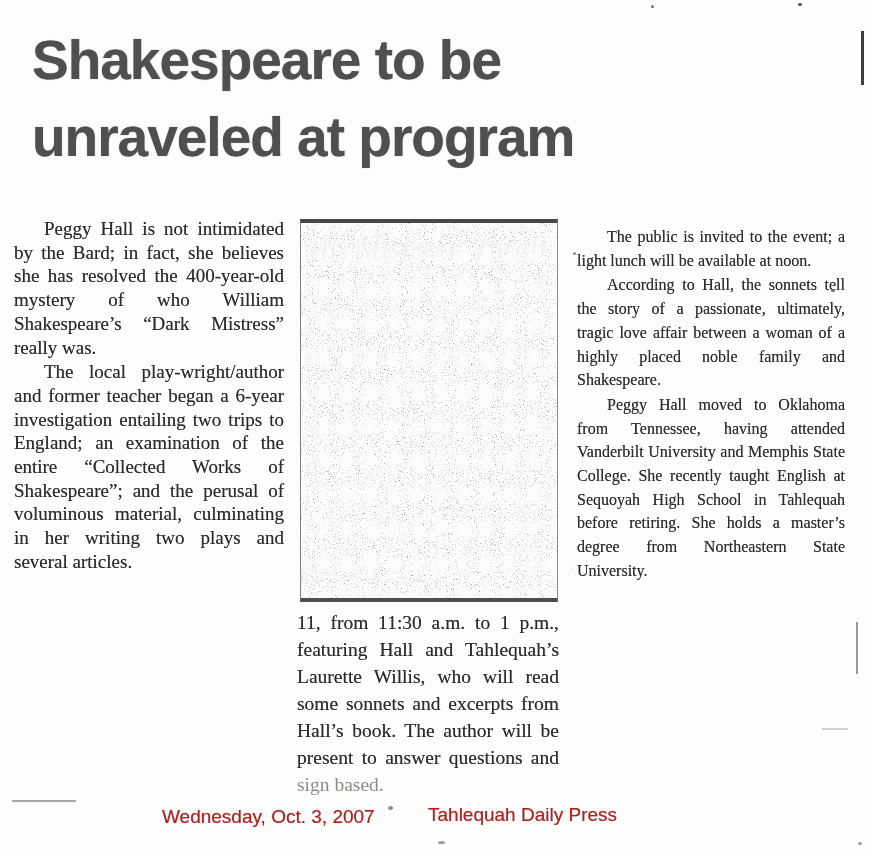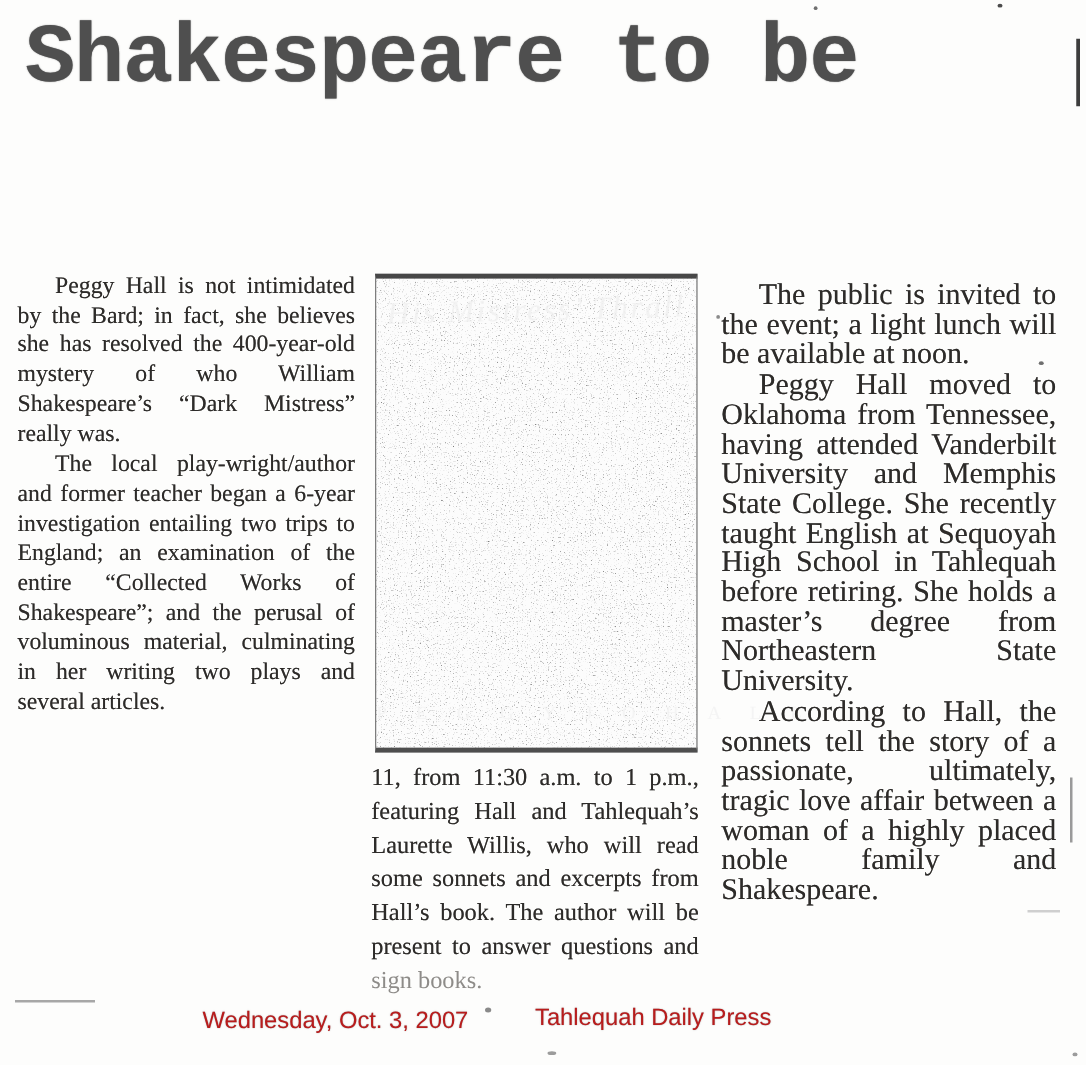--- a/index.html
+++ b/index.html
@@ -10,43 +10,43 @@
     background: #fdfdfc;
     overflow: hidden;
     font-family: "Liberation Serif", serif;
   }
 
   
   .headline {
     position: absolute;
     left: 20px;
     top: 10px;
-    margin: 0;
-    font-family: Liberation Mono, monospace;
+    margin: 12px;
+    font-family: Liberation Sans, sans-serif;
     font-weight: bold;
-    font-size: 67px;
+    font-size: 55px;
     line-height: 77px;
     letter-spacing: -1px;
     color: #4f4f4f;
     text-shadow: 0 0 1px rgba(70,70,70,0.75);
   }
   .headline .hl-line { display: block; white-space: nowrap; }
 
   
   .col {
     position: absolute;
     text-align: justify;
     color: #2d2b29;
     text-shadow: 0 0 0.5px rgba(45,43,41,0.6);
   }
   .col p { margin: 1px; text-indent: 30px; }
   .col p.no-indent { text-indent: 0; }
 
   .col-left  { left: 13px;  top: 216px; width: 272px; font-size: 19px;   line-height: 23.7px; }
-  .col-right { left: 576px; top: 224px; width: 270px; font-size: 24px;   line-height: 23.7px; }
+  .col-right { left: 576px; top: 224px; width: 270px; font-size: 16px;   line-height: 23.7px; }
   .col-mid-text { left: 296px; top: 608px; width: 264px; font-size: 19.5px; line-height: 27px; }
 
   .faded { color: #8e8c89; text-shadow: none; }
 
   
   .book-cover {
     position: absolute;
     left: 300px;
     top: 219px;
     width: 258px;
@@ -109,20 +109,21 @@
   .speck-6 { left: 438px; top: 841px; width: 7px; height: 3px; background: #9c9c9c; border-radius: 50%; }
   .speck-7 { left: 858px; top: 842px; width: 4px; height: 3px; background: #9c9c9c; border-radius: 50%; }
 </style>
 </head>
 <body>
 
 <div class="page">
 
   <h1 class="headline">
     <span class="hl-line">Shakespeare to be</span>
+    <span class="hl-line">unraveled at program</span>
   </h1>
 
   <div class="col col-left">
     <p>Peggy Hall is not intimidated by the Bard; in fact, she believes she has resolved the 400-year-old mystery of who William Shakespeare’s “Dark Mistress” really was.</p>
     <p>The local play-wright/author and former teacher began a 6-year investigation entailing two trips to England; an examination of the entire “Collected Works of Shakespeare”; and the perusal of voluminous material, culminating in her writing two plays and several articles.</p>
   </div>
 
   <div class="book-cover">
     <svg class="cover-noise" viewBox="0 0 258 383" preserveAspectRatio="none" aria-hidden="true">
       <defs>
@@ -137,27 +138,27 @@
       </defs>
       <rect width="258" height="383" fill="#a6a6a6"></rect>
       <rect width="258" height="383" filter="url(#grainDark)"></rect>
       <rect width="258" height="383" filter="url(#grainLight)"></rect>
     </svg>
     <div class="cover-title">His Mistress’ Thrall</div>
     <div class="cover-author">P E G G Y  J O  H A L L</div>
   </div>
 
   <div class="col col-mid-text">
-    <p class="no-indent"><span>11, from 11:30 a.m. to 1 p.m., featuring Hall and Tahlequah’s Laurette Willis, who will read some sonnets and excerpts from Hall’s book.  The author will be present to answer questions and </span><span class="faded">sign books.</span></p>
+    <p class="no-indent"><span>11, from 11:30 a.m. to 1 p.m., featuring Hall and Tahlequah’s Laurette Willis, who will read some sonnets and excerpts from Hall’s book.  The author will be present to answer questions and </span><span class="faded">sign based.</span></p>
   </div>
 
   <div class="col col-right">
     <p>The public is invited to the event; a light lunch will be available at noon.</p>
+    <p>According to Hall, the sonnets tell the story of a passionate, ultimately, tragic love affair between a woman of a highly placed noble family and Shakespeare.</p>
     <p>Peggy Hall moved to Oklahoma from Tennessee, having attended Vanderbilt University and Memphis State College.  She recently taught English at Sequoyah High School in Tahlequah before retiring.  She holds a master’s degree from Northeastern State University.</p>
-    <p>According to Hall, the sonnets tell the story of a passionate, ultimately, tragic love affair between a woman of a highly placed noble family and Shakespeare.</p>
   </div>
 
   <div class="footer-date">Wednesday, Oct. 3, 2007</div>
   <div class="footer-pub">Tahlequah Daily Press</div>
 
   <div class="artifact vline-top-right"></div>
   <div class="artifact vline-mid-right"></div>
   <div class="artifact dash-bottom-left"></div>
   <div class="artifact hstreak-right"></div>
   <div class="artifact speck-1"></div>

